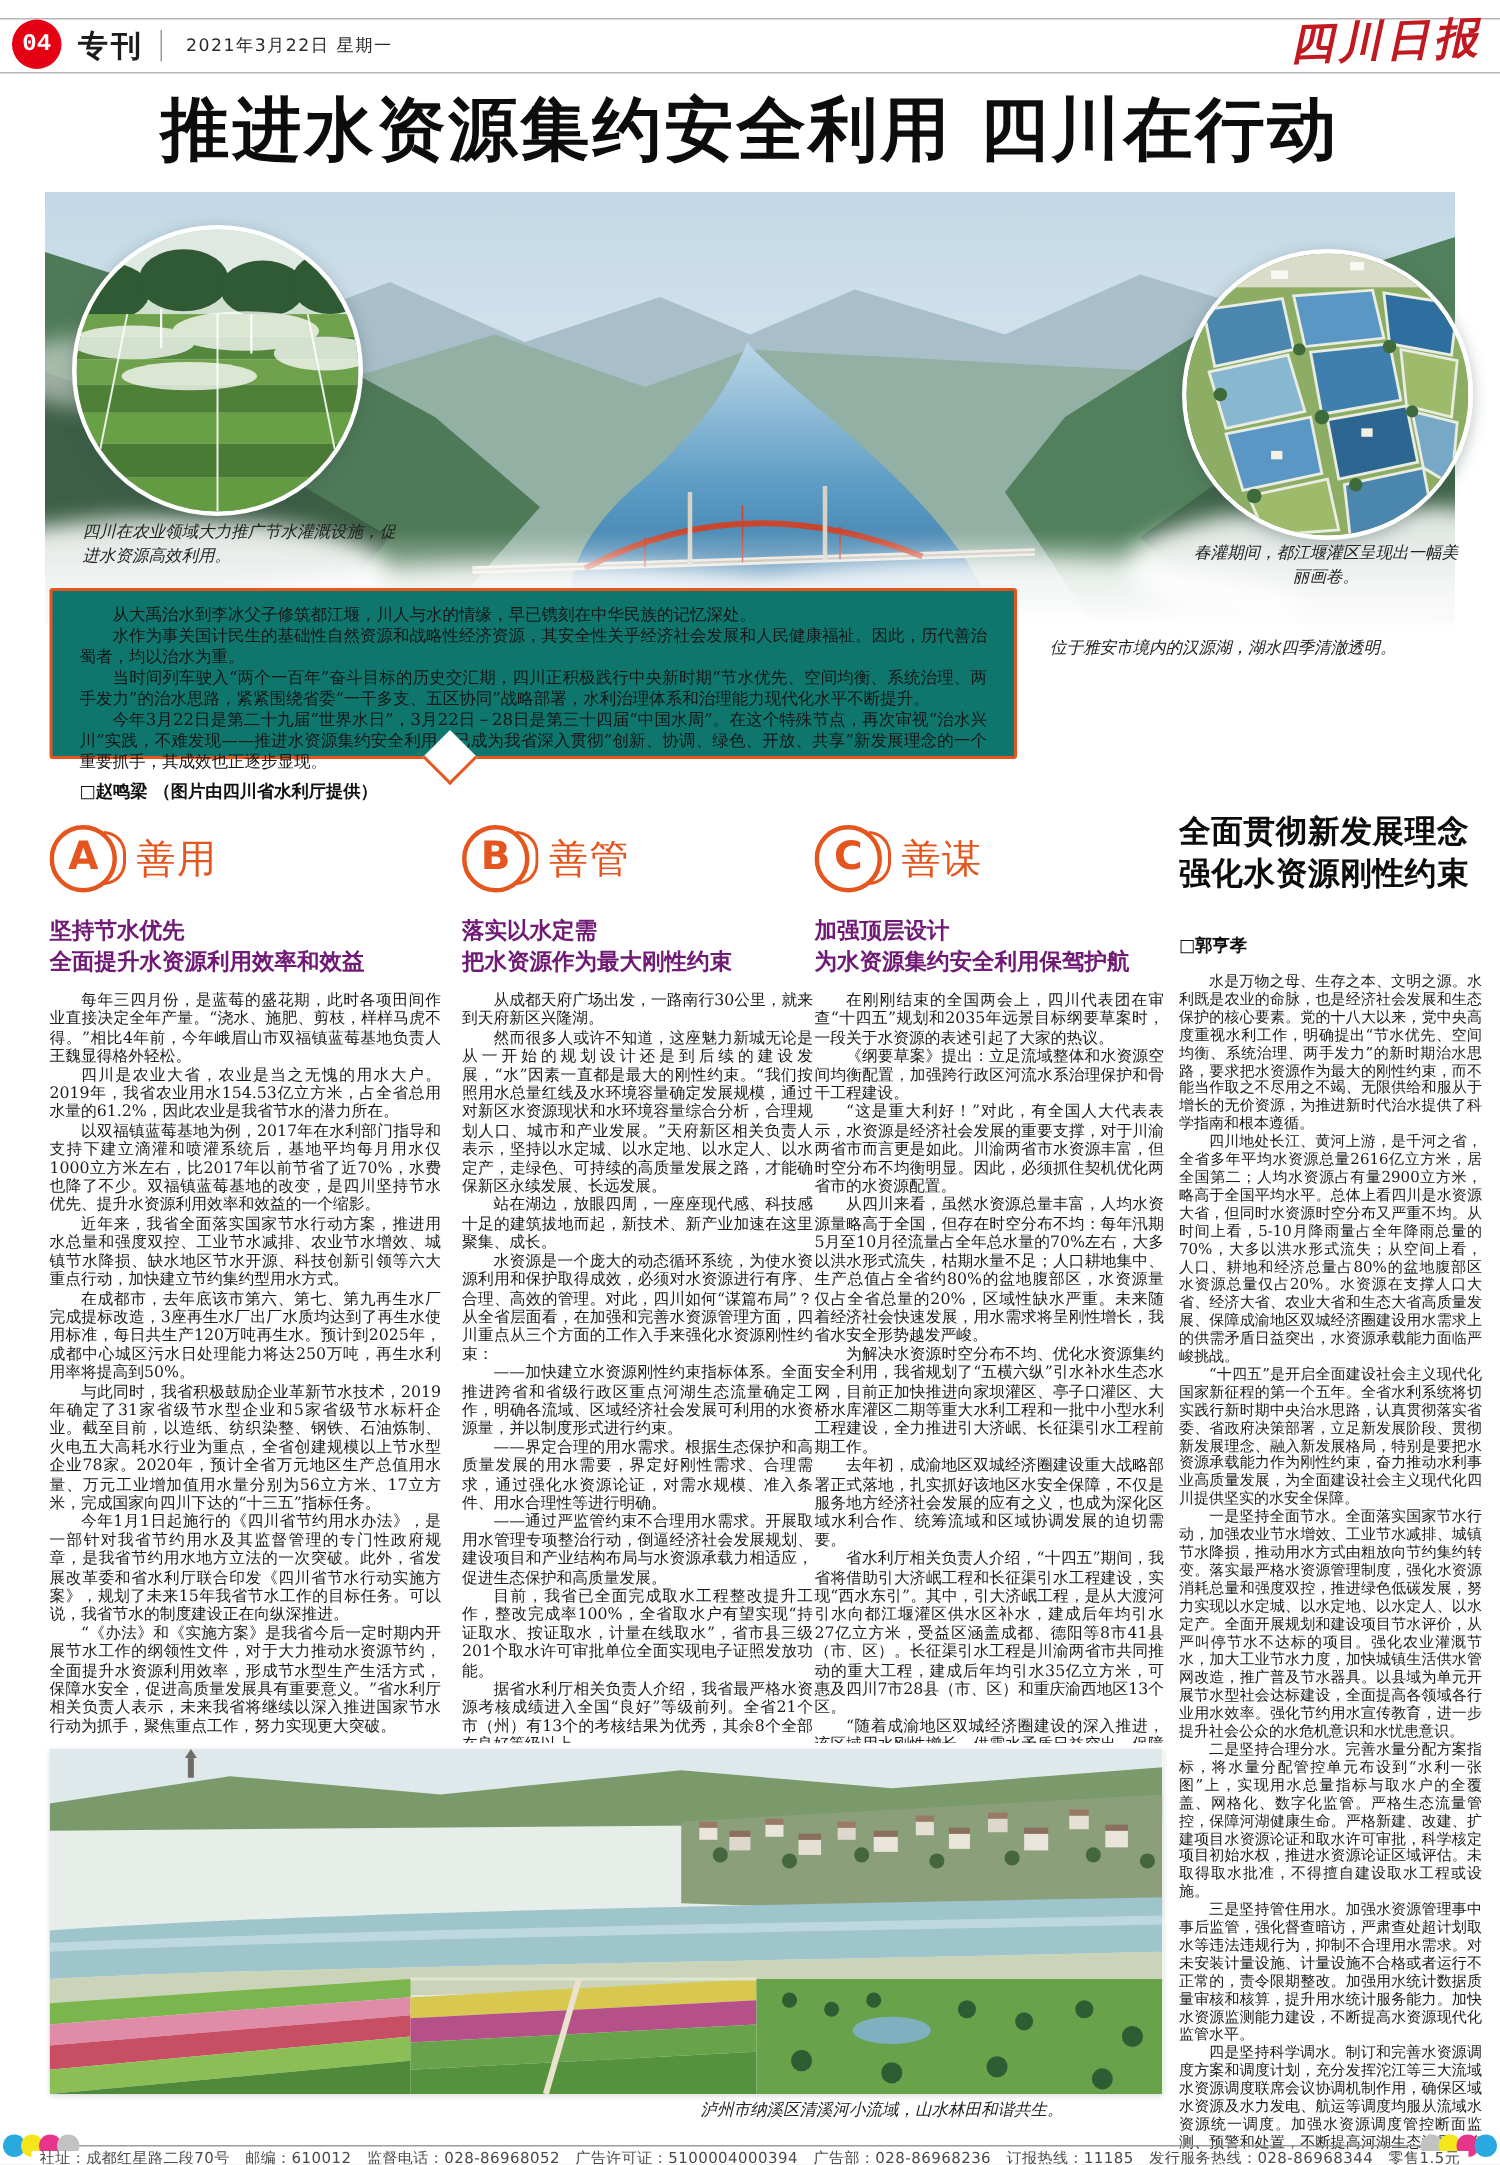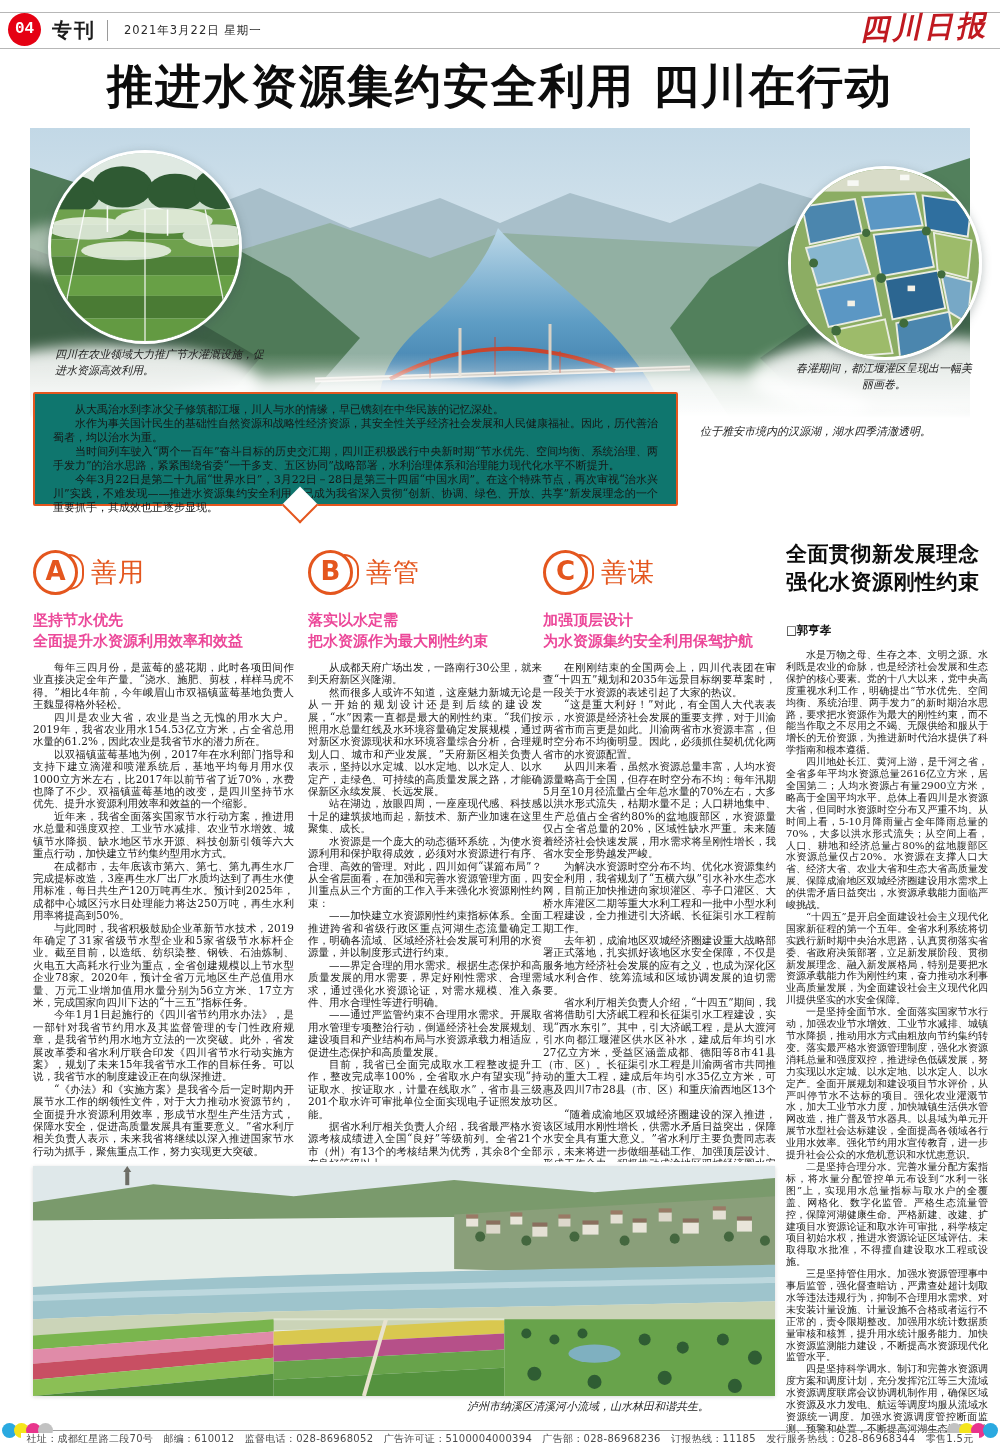--- a/index.html
+++ b/index.html
@@ -44,21 +44,21 @@
   .col{position:absolute;top:548px;height:614px;overflow:hidden;}
   .col-a{left:33px;width:261px;}
   .col-b{left:308px;width:234px;}
   .col-c{left:543px;width:233px;}
   .colhead{display:flex;align-items:center;height:48px;}
   .lcircle{width:39px;height:39px;border:3px solid #e4561e;border-radius:50%;color:#e4561e;
            font-size:26px;font-weight:bold;text-align:center;line-height:37px;flex:0 0 auto;background:#fff;z-index:1;}
   .paren{width:13px;height:32px;border:2px solid #e4561e;border-left:none;
          border-radius:0 16px 16px 0;margin-left:-9px;flex:0 0 auto;}
   .llabel{margin-left:7px;font-size:26px;color:#e4561e;letter-spacing:1px;}
-  .coltitle{margin:14px 0 0;font-size:15px;font-weight:bold;line-height:21px;color:#ec4899;}
+  .coltitle{margin:14px 0 0;font-size:15px;font-weight:bold;line-height:21px;color:#701a75;}
   .colbody{margin-top:9px;font-family:"DejaVu Serif",serif;font-size:10.5px;line-height:12.4px;
            text-align:justify;color:#1b1b1b;}
   .colbody p{margin:0;text-indent:2em;}
   
   .rightcol{position:absolute;left:786px;top:540px;width:202px;height:893px;overflow:hidden;}
   .rtitle{margin:0;font-size:21px;font-weight:900;line-height:28px;color:#0c0c0c;letter-spacing:.5px;}
   .rauthor{margin-top:27px;font-size:11.5px;font-weight:bold;color:#111;}
   .rbody{margin-top:11px;font-family:"DejaVu Serif",serif;font-size:10px;line-height:11.9px;
          text-align:justify;color:#1b1b1b;}
   .rbody p{margin:0;text-indent:2em;}
@@ -223,20 +223,21 @@
   <div class="cap cap-right">春灌期间，都江堰灌区呈现出一幅美丽画卷。</div>
   <div class="cap cap-lake">位于雅安市境内的汉源湖，湖水四季清澈透明。</div>
 
   <div class="introbox">
     <div>
         <p>从大禹治水到李冰父子修筑都江堰，川人与水的情缘，早已镌刻在中华民族的记忆深处。</p>
         <p>水作为事关国计民生的基础性自然资源和战略性经济资源，其安全性关乎经济社会发展和人民健康福祉。因此，历代善治蜀者，均以治水为重。</p>
         <p>当时间列车驶入“两个一百年”奋斗目标的历史交汇期，四川正积极践行中央新时期“节水优先、空间均衡、系统治理、两手发力”的治水思路，紧紧围绕省委“一干多支、五区协同”战略部署，水利治理体系和治理能力现代化水平不断提升。</p>
         <p>今年3月22日是第二十九届“世界水日”，3月22日－28日是第三十四届“中国水周”。在这个特殊节点，再次审视“治水兴川”实践，不难发现——推进水资源集约安全利用，已成为我省深入贯彻“创新、协调、绿色、开放、共享”新发展理念的一个重要抓手，其成效也正逐步显现。</p>
       </div>
+    <div class="byline">□赵鸣梁 （图片由四川省水利厅提供）</div>
     <div class="tail"></div>
   </div>
 
   <section class="col col-a">
     <div class="colhead">
       <span class="lcircle">A</span>
       <span class="paren"></span>
       <span class="llabel">善用</span>
     </div>
     <div class="coltitle">
@@ -283,20 +284,21 @@
       <span class="lcircle">C</span>
       <span class="paren"></span>
       <span class="llabel">善谋</span>
     </div>
     <div class="coltitle">
       <span>加强顶层设计</span><br>
       <span>为水资源集约安全利用保驾护航</span>
     </div>
     <div class="colbody">
         <p>在刚刚结束的全国两会上，四川代表团在审查“十四五”规划和2035年远景目标纲要草案时，一段关于水资源的表述引起了大家的热议。</p>
+        <p>《纲要草案》提出：立足流域整体和水资源空间均衡配置，加强跨行政区河流水系治理保护和骨干工程建设。</p>
         <p>“这是重大利好！”对此，有全国人大代表表示，水资源是经济社会发展的重要支撑，对于川渝两省市而言更是如此。川渝两省市水资源丰富，但时空分布不均衡明显。因此，必须抓住契机优化两省市的水资源配置。</p>
         <p>从四川来看，虽然水资源总量丰富，人均水资源量略高于全国，但存在时空分布不均：每年汛期5月至10月径流量占全年总水量的70%左右，大多以洪水形式流失，枯期水量不足；人口耕地集中、生产总值占全省约80%的盆地腹部区，水资源量仅占全省总量的20%，区域性缺水严重。未来随着经济社会快速发展，用水需求将呈刚性增长，我省水安全形势越发严峻。</p>
         <p>为解决水资源时空分布不均、优化水资源集约安全利用，我省规划了“五横六纵”引水补水生态水网，目前正加快推进向家坝灌区、亭子口灌区、大桥水库灌区二期等重大水利工程和一批中小型水利工程建设，全力推进引大济岷、长征渠引水工程前期工作。</p>
         <p>去年初，成渝地区双城经济圈建设重大战略部署正式落地，扎实抓好该地区水安全保障，不仅是服务地方经济社会发展的应有之义，也成为深化区域水利合作、统筹流域和区域协调发展的迫切需要。</p>
         <p>省水利厅相关负责人介绍，“十四五”期间，我省将借助引大济岷工程和长征渠引水工程建设，实现“西水东引”。其中，引大济岷工程，是从大渡河引水向都江堰灌区供水区补水，建成后年均引水27亿立方米，受益区涵盖成都、德阳等8市41县（市、区）。长征渠引水工程是川渝两省市共同推动的重大工程，建成后年均引水35亿立方米，可惠及四川7市28县（市、区）和重庆渝西地区13个区。</p>
         <p>“随着成渝地区双城经济圈建设的深入推进，该区域用水刚性增长，供需水矛盾日益突出，保障水安全具有重大意义。”省水利厅主要负责同志表示，未来将进一步做细基础工作、加强顶层设计、形成工作合力，积极推动成渝地区双城经济圈水安全保障各项工作任务落地落实，取得成效。</p>
       </div>
   </section>
 
   <aside class="rightcol">

